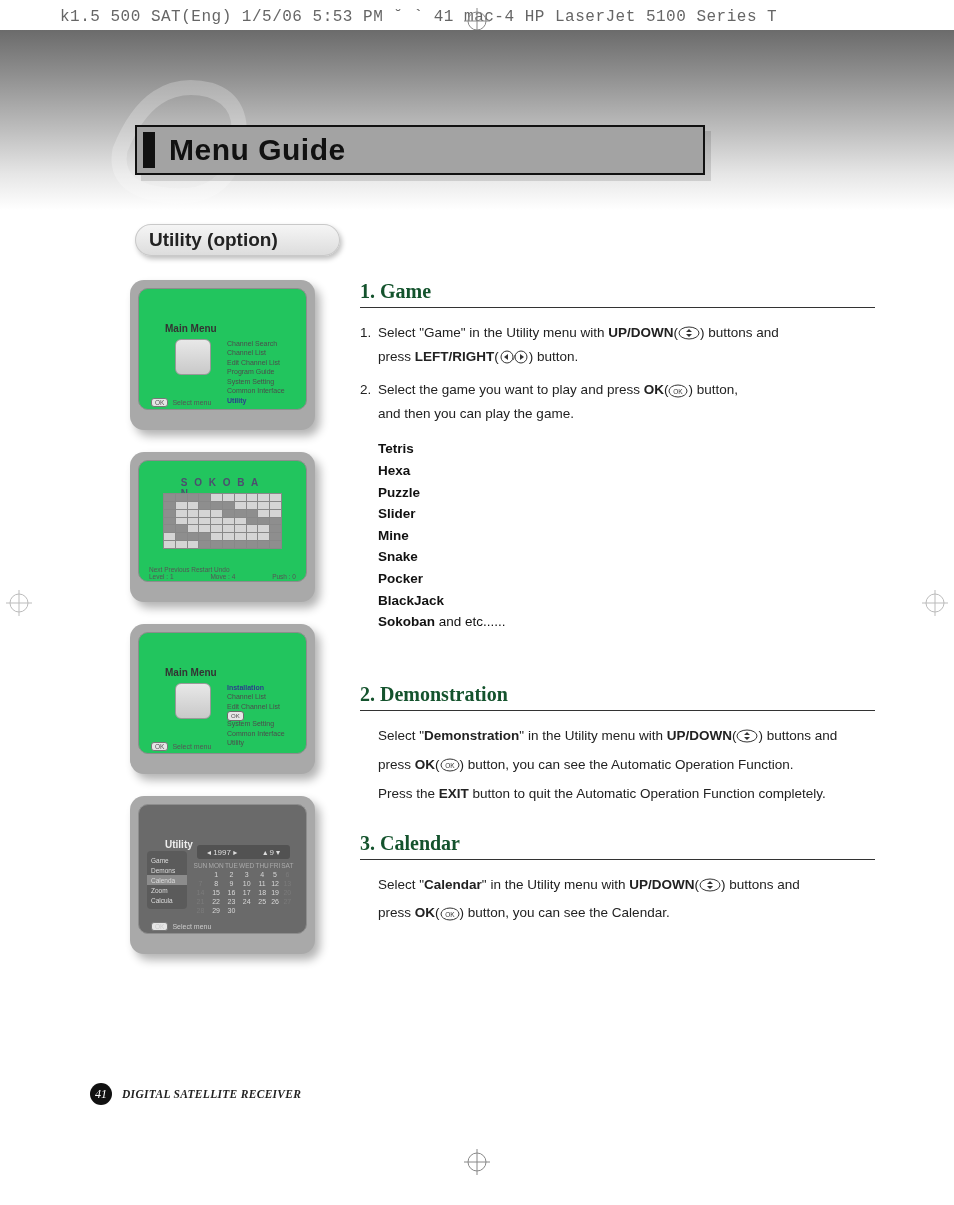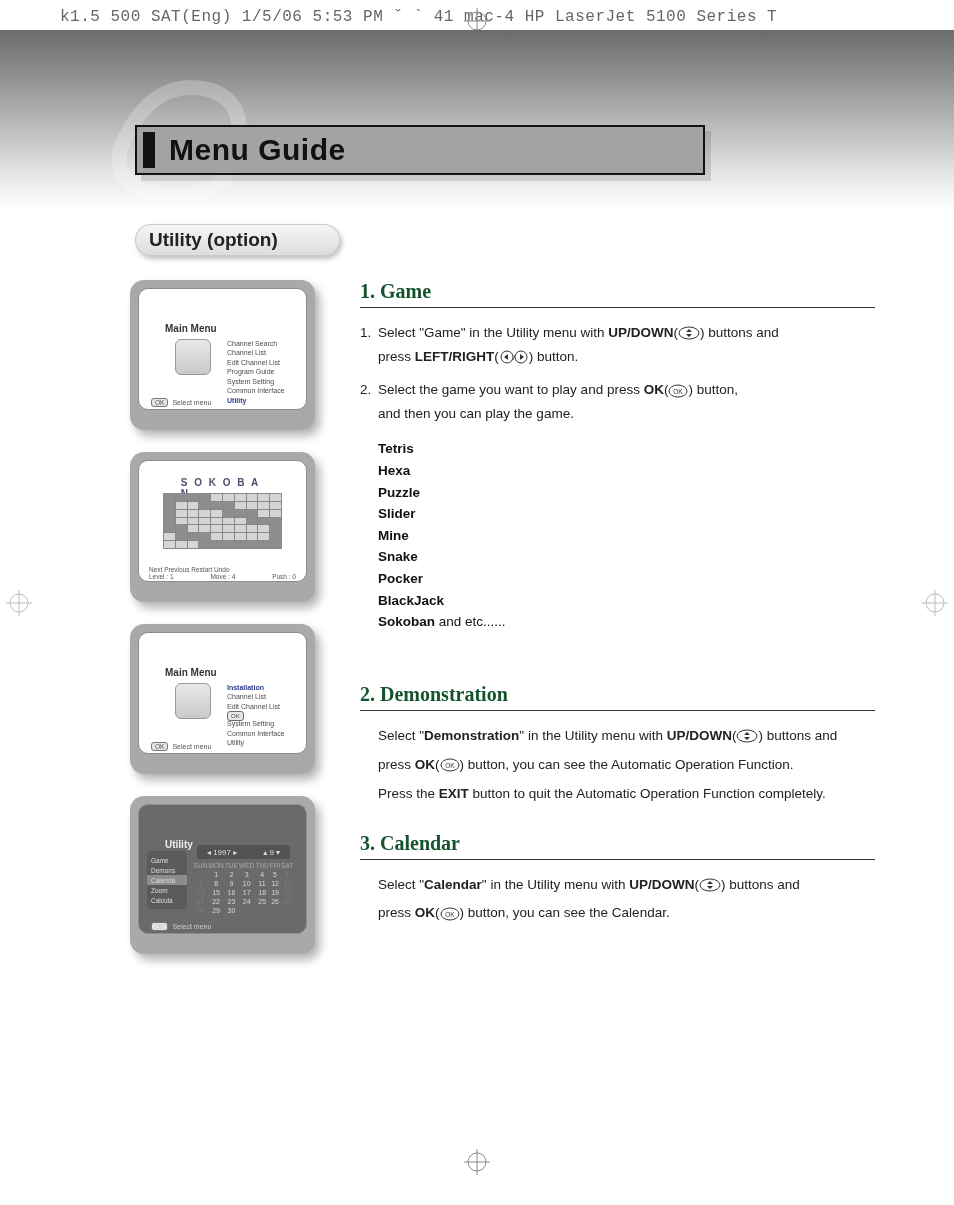--- a/index.html
+++ b/index.html
@@ -38,21 +38,21 @@
 
   
   .leftcol { position: absolute; top: 280px; left: 130px; width: 200px; }
   .shot {
     width: 185px; height: 150px; border-radius: 14px; margin-bottom: 22px;
     background: #a9a9a9; box-shadow: 5px 6px 10px rgba(0,0,0,0.3);
     position: relative; overflow: hidden;
   }
   .shot4 { height: 158px; }
   .shot-inner {
-    position: absolute; inset: 8px 8px 20px 8px; border-radius: 10px; background: #ffffff;
+    position: absolute; inset: 8px 8px 20px 8px; border-radius: 10px; background: #22c55e;
     border: 1px solid #8d8d8d;
   }
   .shot-title { position: absolute; top: 34px; left: 26px; font-size: 10px; font-weight: 700; color: #333; }
   .shot-list { position: absolute; top: 50px; left: 88px; right: 12px; font-size: 7px; color: #4c4c4c; line-height: 1.35; }
   .shot-icon { position: absolute; top: 50px; left: 36px; width: 36px; height: 36px; border-radius: 6px; background: linear-gradient(#e8e8e8,#c9c9c9); border:1px solid #999; }
   .shot-status { position: absolute; bottom: 2px; left: 12px; font-size: 7px; color: #555; }
   .shot-ok { display:inline-block; padding:0 3px; border:1px solid #777; border-radius:3px; font-size:6.5px; margin-right:4px; background:#e5e5e5; }
 
   
   .sok-title { position:absolute; top:16px; left:50%; transform:translateX(-50%); font-size:10px; font-weight:700; color:#4d4d6f; letter-spacing:2px; }
@@ -433,20 +433,24 @@
     </div>
     <div class="para">
       <span>press </span><b>OK</b><span>(</span><span class="btn-ico"><svg width="20" height="14" viewBox="0 0 20 14">
             <ellipse cx="10" cy="7" rx="9" ry="6" fill="none" stroke="#333"></ellipse>
             <text x="10" y="9.5" font-size="6.5" text-anchor="middle" fill="#333">OK</text>
           </svg></span><span>) button, you can see the Calendar.</span>
     </div>
 
   </div>
 
+  <div class="footer">
+    <div class="page-no">41</div>
+    <div class="footer-text">DIGITAL SATELLITE RECEIVER</div>
+  </div>
 
   <div class="reg bottom">
     <svg width="26" height="26" viewBox="0 0 26 26">
         <circle cx="13" cy="13" r="9" fill="none" stroke="#888"></circle>
         <line x1="13" y1="0" x2="13" y2="26" stroke="#888"></line>
         <line x1="0" y1="13" x2="26" y2="13" stroke="#888"></line>
       </svg>
   </div>
   <div class="side-mark left">
     <svg width="26" height="26" viewBox="0 0 26 26">

